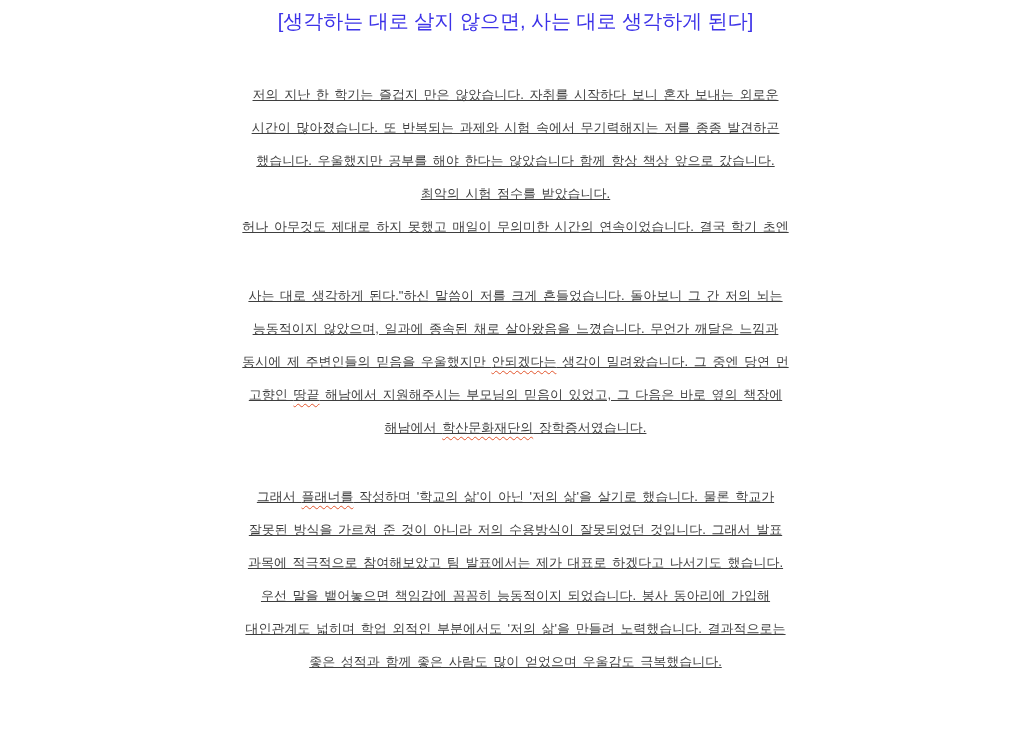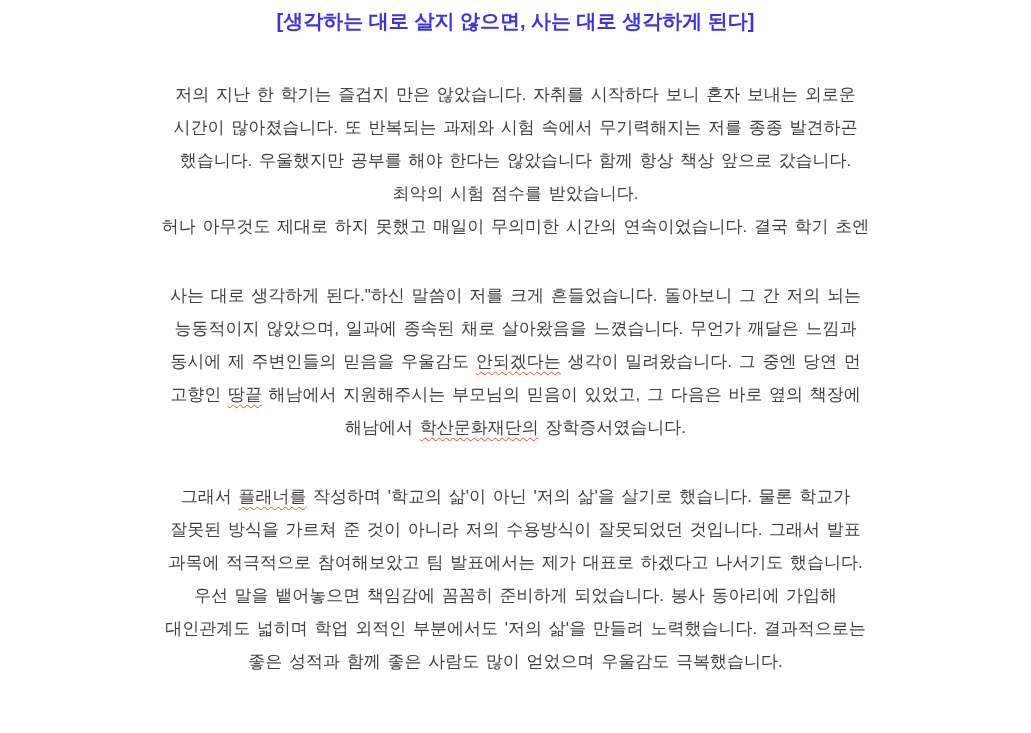--- a/index.html
+++ b/index.html
@@ -15,36 +15,37 @@
     box-sizing: border-box;
     padding-top: 6px;
     font-family: "Liberation Sans", "DejaVu Sans", sans-serif;
     color: var(--text-color, #3f3f3f);
   }
   .title {
     margin: 0 0 42px 0;
     text-align: center;
     font-size: 20px;
     line-height: 30px;
-    font-weight: bold;
+    font-weight: normal;
     letter-spacing: 0px;
     color: var(--title-color, #3c32e8);
   }
   .paragraph {
     margin: 0 0 36px 0;
   }
   .paragraph:last-child {
     margin-bottom: 0;
   }
   .line {
     text-align: center;
-    font-size: 17px;
+    font-size: 13px;
     line-height: 33px;
     word-spacing: 2px;
     white-space: pre-wrap;
+    text-decoration: underline;
   }
   .seg {
     white-space: pre-wrap;
   }
   .err {
     text-decoration-line: underline;
     text-decoration-style: wavy;
     text-decoration-color: var(--squiggle-color, #e2552d);
     text-decoration-thickness: 1px;
     text-underline-offset: 4px;
@@ -59,26 +60,26 @@
       <div class="paragraph">
         <div class="line"><span class="seg">저의 지난 한 학기는 즐겁지 만은 않았습니다. 자취를 시작하다 보니 혼자 보내는 외로운</span></div>
         <div class="line"><span class="seg">시간이 많아졌습니다. 또 반복되는 과제와 시험 속에서 무기력해지는 저를 종종 발견하곤</span></div>
         <div class="line"><span class="seg">했습니다. 우울했지만 공부를 해야 한다는 않았습니다 함께 항상 책상 앞으로 갔습니다.</span></div>
         <div class="line"><span class="seg">최악의 시험 점수를 받았습니다.</span></div>
         <div class="line"><span class="seg">허나 아무것도 제대로 하지 못했고 매일이 무의미한 시간의 연속이었습니다. 결국 학기 초엔</span></div>
       </div>
       <div class="paragraph">
         <div class="line"><span class="seg">사는 대로 생각하게 된다."하신 말씀이 저를 크게 흔들었습니다. 돌아보니 그 간 저의 뇌는</span></div>
         <div class="line"><span class="seg">능동적이지 않았으며, 일과에 종속된 채로 살아왔음을 느꼈습니다. 무언가 깨달은 느낌과</span></div>
-        <div class="line"><span class="seg">동시에 제 주변인들의 믿음을 우울감도 </span><span class="seg err">안되겠다는</span><span class="seg"> 생각이 밀려왔습니다. 그 중엔 당연 먼</span></div>
+        <div class="line"><span class="seg">동시에 제 주변인들의 믿음을 우울했지만 </span><span class="seg err">안되겠다는</span><span class="seg"> 생각이 밀려왔습니다. 그 중엔 당연 먼</span></div>
         <div class="line"><span class="seg">고향인 </span><span class="seg err">땅끝</span><span class="seg"> 해남에서 지원해주시는 부모님의 믿음이 있었고, 그 다음은 바로 옆의 책장에</span></div>
         <div class="line"><span class="seg">해남에서 </span><span class="seg err">학산문화재단의</span><span class="seg"> 장학증서였습니다.</span></div>
       </div>
       <div class="paragraph">
         <div class="line"><span class="seg">그래서 </span><span class="seg err">플래너를</span><span class="seg"> 작성하며 '학교의 삶'이 아닌 '저의 삶'을 살기로 했습니다. 물론 학교가</span></div>
         <div class="line"><span class="seg">잘못된 방식을 가르쳐 준 것이 아니라 저의 수용방식이 잘못되었던 것입니다. 그래서 발표</span></div>
         <div class="line"><span class="seg">과목에 적극적으로 참여해보았고 팀 발표에서는 제가 대표로 하겠다고 나서기도 했습니다.</span></div>
-        <div class="line"><span class="seg">우선 말을 뱉어놓으면 책임감에 꼼꼼히 준비하게 되었습니다. 봉사 동아리에 가입해</span></div>
+        <div class="line"><span class="seg">우선 말을 뱉어놓으면 책임감에 꼼꼼히 능동적이지 되었습니다. 봉사 동아리에 가입해</span></div>
         <div class="line"><span class="seg">대인관계도 넓히며 학업 외적인 부분에서도 '저의 삶'을 만들려 노력했습니다. 결과적으로는</span></div>
         <div class="line"><span class="seg">좋은 성적과 함께 좋은 사람도 많이 얻었으며 우울감도 극복했습니다.</span></div>
       </div>
     </div>
 </div>
 
 </body></html>

